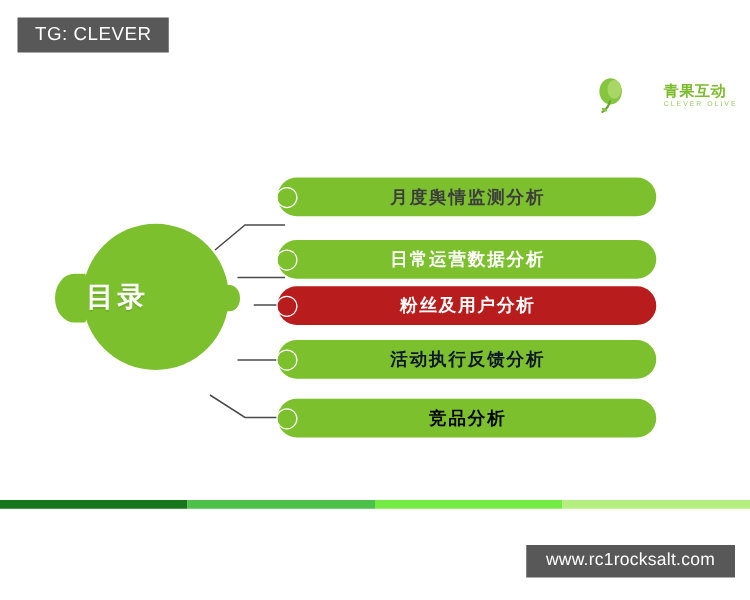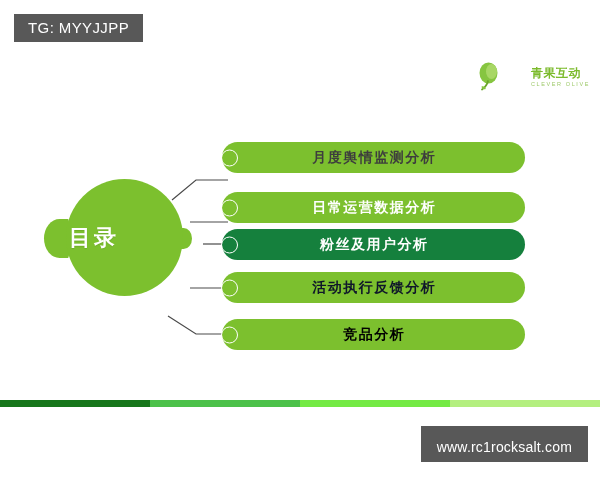--- a/index.html
+++ b/index.html
@@ -41,21 +41,21 @@
 
   
   #url-badge {
     position: absolute;
     right: 12px;
     bottom: 18px;
     background: #585858;
     color: #ffffff;
     font-size: 14px;
     letter-spacing: 0.2px;
-    padding: 14px 16px 8px 16px;
+    padding: 4px 16px 8px 16px;
     line-height: 1;
     z-index: 40;
     white-space: nowrap;
   }
 
   
   #brand-logo {
     position: absolute;
     right: 10px;
     top: 62px;
@@ -195,21 +195,21 @@
     display: flex;
     z-index: 20;
   }
   #bottom-bar .seg { height: 100%; }
 </style>
 </head>
 <body>
 
 <div id="slide">
 
-  <div id="tg-badge">TG: MYYJJPP</div>
+  <div id="tg-badge">TG: CLEVER</div>
 
   <div id="brand-logo">
     <span class="mark">
       <svg viewBox="0 0 26 30" width="26" height="30" aria-hidden="true">
         <ellipse cx="12.5" cy="11" rx="9" ry="10.5" fill="#86c540"></ellipse>
         <ellipse cx="15.5" cy="9.5" rx="5.5" ry="7.5" fill="#a8d765"></ellipse>
         <path d="M12 19 C11 23 9 25.5 6 27.5" stroke="#6aa52a" stroke-width="1.8" fill="none" stroke-linecap="round"></path>
         <path d="M5.5 24.5 C8 24 9.5 25 9.8 27 C7.5 27.8 5.8 26.8 5.5 24.5 Z" fill="#86c540"></path>
       </svg>
     </span>
@@ -243,21 +243,21 @@
     <div class="pill" style="left: 222px; top: 192px; width: 303px; background: rgb(124, 192, 46);">
       <span class="bullet"></span>
       <span class="pill-text" style="color:#ffffff;">日常运营数据分析</span>
     </div>
 
     <div class="pill" style="left: 222px; top: 142px; width: 303px; background: rgb(124, 192, 46);">
       <span class="bullet"></span>
       <span class="pill-text" style="color:#3d3d3d;">月度舆情监测分析</span>
     </div>
 
-    <div class="pill" style="left: 222px; top: 229px; width: 303px; background: #15803d; align-items: center;">
+    <div class="pill" style="left: 222px; top: 229px; width: 303px; background: #b91c1c; align-items: center;">
       <span class="bullet"></span>
       <span class="pill-text" style="color:#ffffff;">粉丝及用户分析</span>
     </div>
 
     <div class="pill" style="left: 222px; top: 272px; width: 303px; background: rgb(124, 192, 46);">
       <span class="bullet"></span>
       <span class="pill-text" style="color:#0f172a;">活动执行反馈分析</span>
     </div>
 
     <div class="pill" style="left: 222px; top: 319px; width: 303px; background: rgb(124, 192, 46);">

